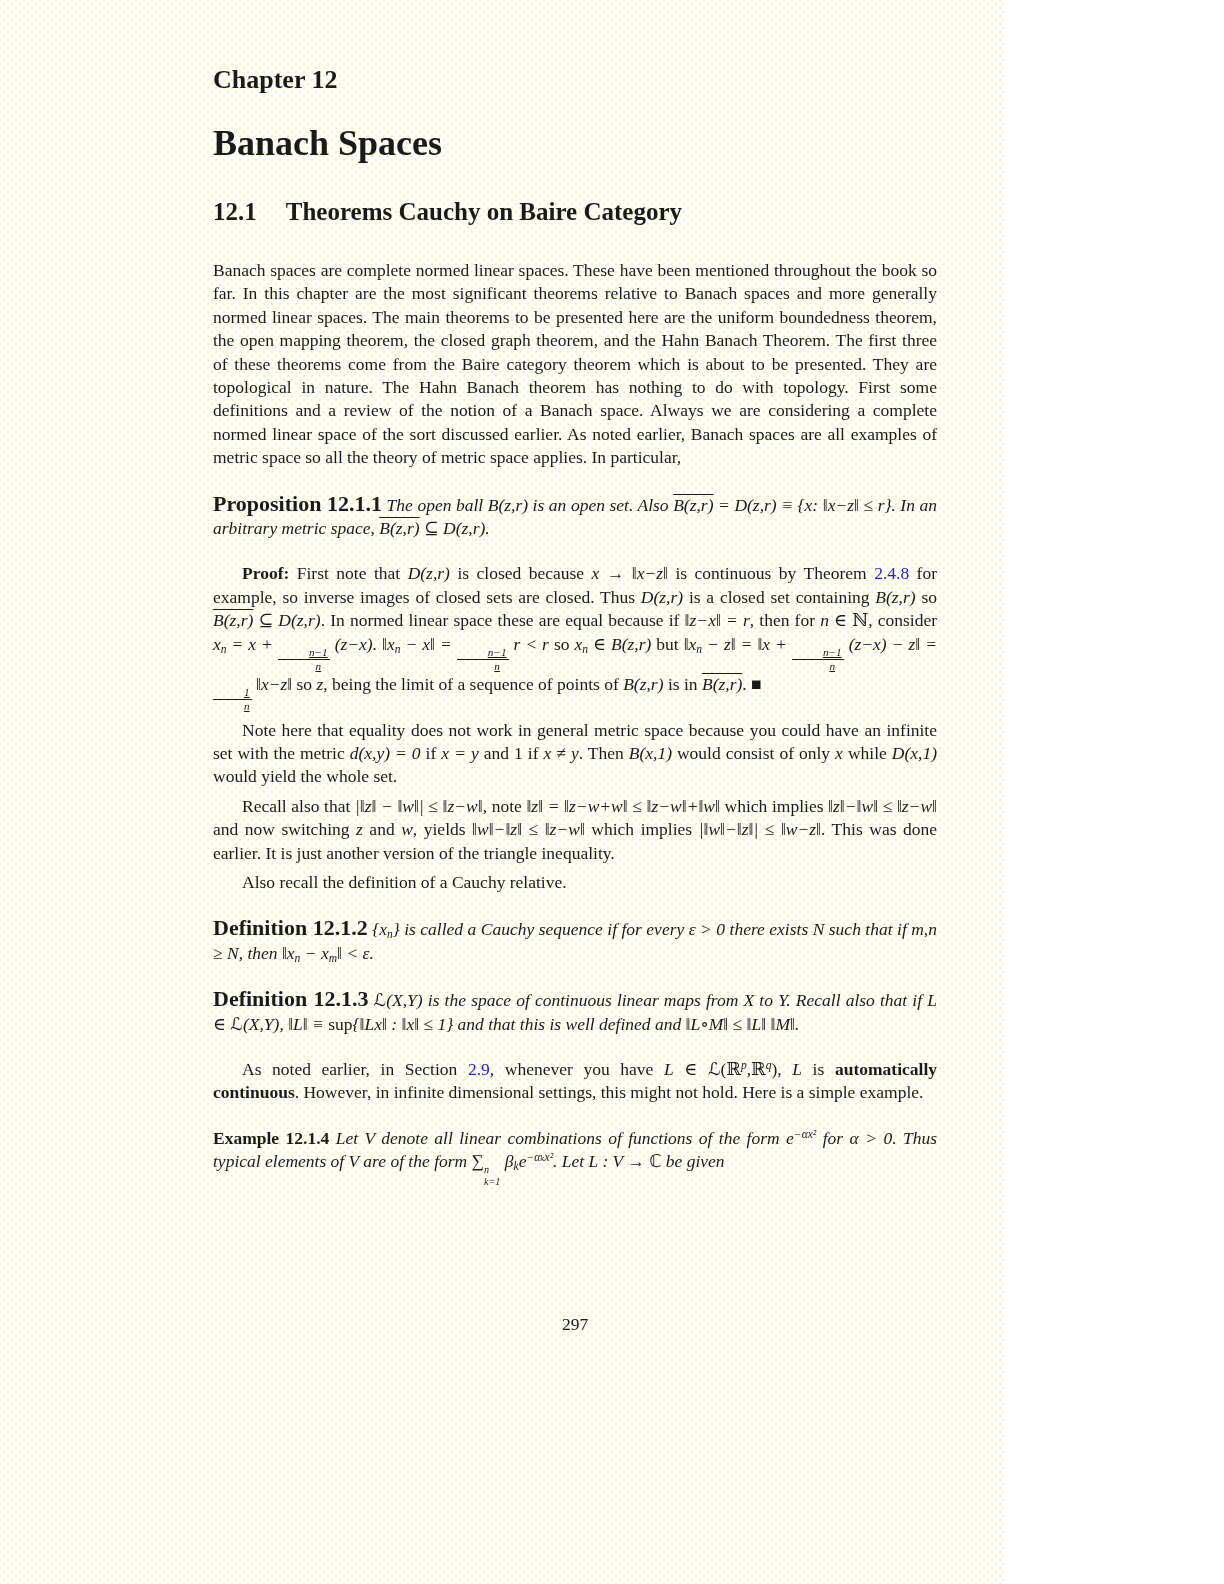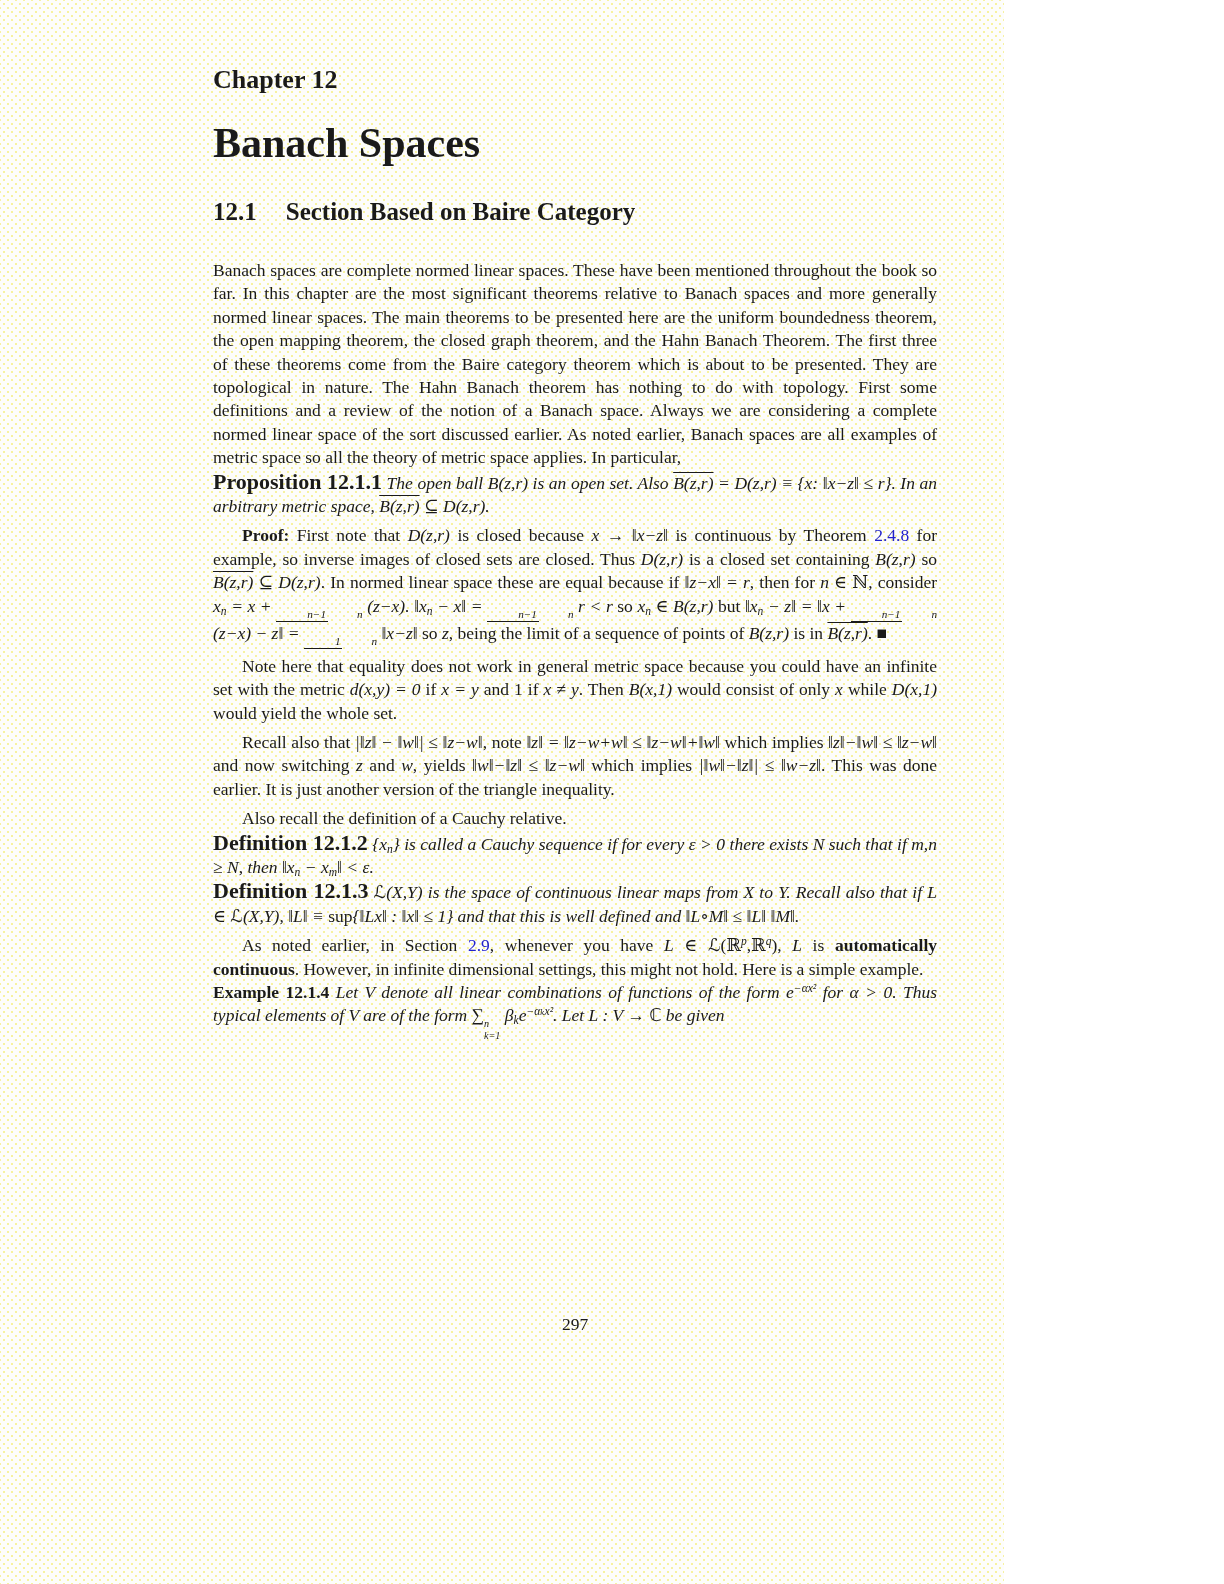--- a/index.html
+++ b/index.html
@@ -31,54 +31,54 @@
     width:724px;
     font-size:17.5px;
     line-height:23.4px;
   }
   .chapter-label{
     font-size:26px;
     font-weight:700;
     line-height:30px;
   }
   .book-title{
-    font-size:42px;
+    font-size:36px;
     font-weight:700;
     line-height:44px;
     margin:26px 0 0 0;
     padding:0;
   }
   .section-heading{
     font-size:25px;
     font-weight:700;
     line-height:30px;
     margin:32px 0 0 0;
     padding:0;
   }
   .section-number{margin-right:29px;}
   .para{
     text-align:justify;
     margin:0;
   }
   .first-para{margin-top:32px;}
   .indent{text-indent:29px;margin-top:6px;}
-  .vgap{}
+  .vgap{margin-top:22px;}
   
   .run-r{}
   .run-i{font-style:italic;}
   .run-b{font-weight:700;}
   .run-lbl{font-weight:700;font-size:22px;}
   .run-lk{color:var(--link-color);cursor:pointer;}
   .run-ov{font-style:italic;text-decoration:overline;}
   .run-sup{font-style:italic;font-size:0.66em;vertical-align:0.5em;line-height:0;}
   .run-sub{font-style:italic;font-size:0.66em;vertical-align:-0.25em;line-height:0;}
   .run-frac{
-    display:inline-flex;align-items:center;
+    display:inline-flex;flex-direction:column;align-items:center;
     font-size:0.64em;font-style:italic;vertical-align:-0.55em;
-    line-height:1.15;text-align:center;
+    line-height:1.15;text-align:center;text-decoration:underline;
   }
   .run-frac .top{border-bottom:1px solid var(--text-color);padding:0 2px;}
   .run-supsub{
     display:inline-flex;flex-direction:column;align-items:flex-start;
     font-size:0.58em;font-style:italic;vertical-align:-0.55em;
     line-height:1.2;
   }
   .page-number{
     position:absolute;
     left:213px; top:1314px;
@@ -91,21 +91,21 @@
 <body>
 
 <div class="page">
   <div class="column">
 
     <div class="chapter-label">Chapter 12</div>
 
     <h1 class="book-title">Banach Spaces</h1>
 
     <h2 class="section-heading">
-      <span class="section-number">12.1</span><span>Section Based on Baire Category</span>
+      <span class="section-number">12.1</span><span>Theorems Cauchy on Baire Category</span>
     </h2>
 
     <div class="para first-para"><span class="run-r">Banach spaces are complete normed linear spaces. These have been mentioned throughout the book so far. In this chapter are the most significant theorems relative to Banach spaces and more generally normed linear spaces. The main theorems to be presented here are the uniform boundedness theorem, the open mapping theorem, the closed graph theorem, and the Hahn Banach Theorem. The first three of these theorems come from the Baire category theorem which is about to be presented. They are topological in nature. The Hahn Banach theorem has nothing to do with topology. First some definitions and a review of the notion of a Banach space. Always we are considering a complete normed linear space of the sort discussed earlier. As noted earlier, Banach spaces are all examples of metric space so all the theory of metric space applies. In particular,</span></div>
 
     <div class="para vgap"><span class="run-lbl">Proposition 12.1.1</span><span class="run-i"> The open ball B(z,r) is an open set. Also </span><span class="run-ov">B(z,r)</span><span class="run-i"> = D(z,r) ≡ {x: ‖x−z‖ ≤ r}. In an arbitrary metric space, </span><span class="run-ov">B(z,r)</span><span class="run-i"> ⊆ D(z,r).</span></div>
 
     <div class="para vgap indent"><span class="run-b">Proof:</span><span class="run-r"> First note that </span><span class="run-i">D(z,r)</span><span class="run-r"> is closed because </span><span class="run-i">x → ‖x−z‖</span><span class="run-r"> is continuous by Theorem </span><span class="run-lk">2.4.8</span><span class="run-r"> for example, so inverse images of closed sets are closed. Thus </span><span class="run-i">D(z,r)</span><span class="run-r"> is a closed set containing </span><span class="run-i">B(z,r)</span><span class="run-r"> so </span><span class="run-ov">B(z,r)</span><span class="run-i"> ⊆ D(z,r)</span><span class="run-r">. In normed linear space these are equal because if </span><span class="run-i">‖z−x‖ = r</span><span class="run-r">, then for </span><span class="run-i">n</span><span class="run-r"> ∈ ℕ, consider </span><span class="run-i">x</span><span class="run-sub">n</span><span class="run-i"> = x + </span><span class="run-frac">
           <span class="top">n−1</span>
           <span class="bot">n</span>
         </span><span class="run-i"> (z−x). ‖x</span><span class="run-sub">n</span><span class="run-i"> − x‖ = </span><span class="run-frac">

